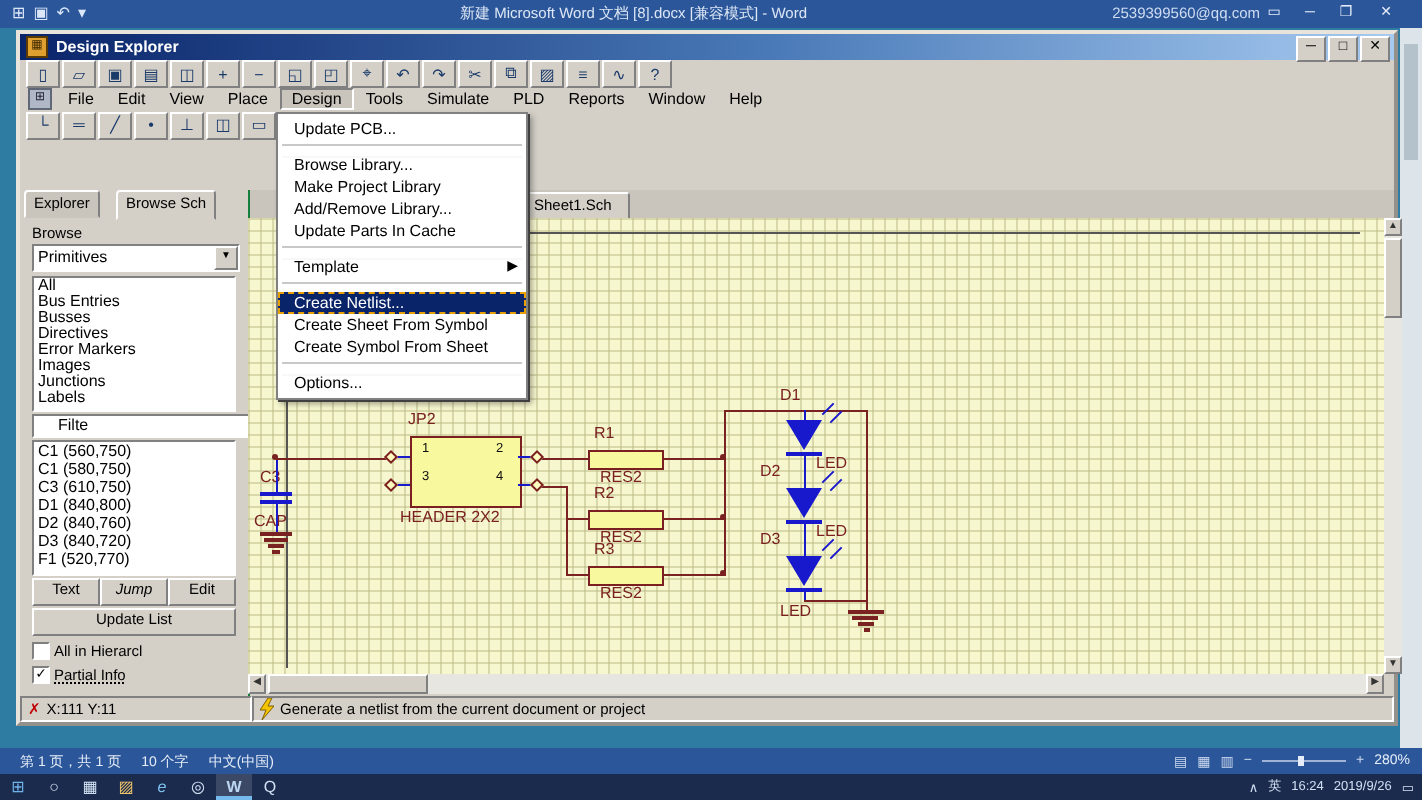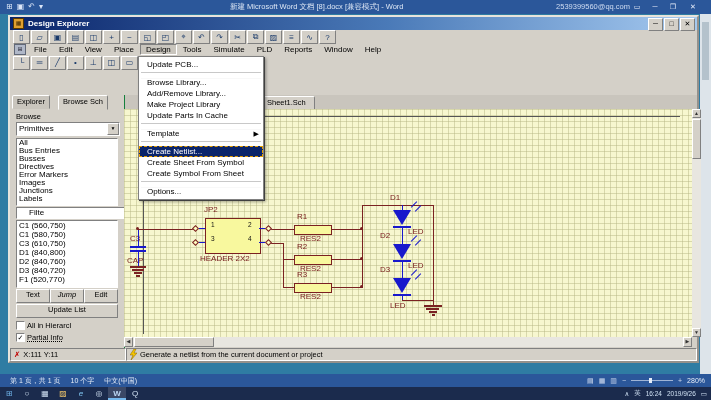--- a/index.html
+++ b/index.html
@@ -358,22 +358,22 @@
             <polygon points="4,0 0,6 3,6 1,11 7,4 4,4 6,0" fill="#f5c400" stroke="#806000" stroke-width="0.5"></polygon>
           </svg>
         <span>Generate a netlist from the current document or project</span>
       </span>
     </div>
 
     <div class="de-menu">
       <div class="mi">Update PCB...</div>
       <div class="msep"></div>
       <div class="mi">Browse Library...</div>
+      <div class="mi">Make Project Library</div>
       <div class="mi">Add/Remove Library...</div>
-      <div class="mi">Make Project Library</div>
       <div class="mi">Update Parts In Cache</div>
       <div class="msep"></div>
       <div class="mi"><span>Template</span><span class="sub">▶</span></div>
       <div class="msep"></div>
       <div class="mi hl">Create Netlist...</div>
       <div class="mi">Create Sheet From Symbol</div>
       <div class="mi">Create Symbol From Sheet</div>
       <div class="msep"></div>
       <div class="mi">Options...</div>
     </div>

